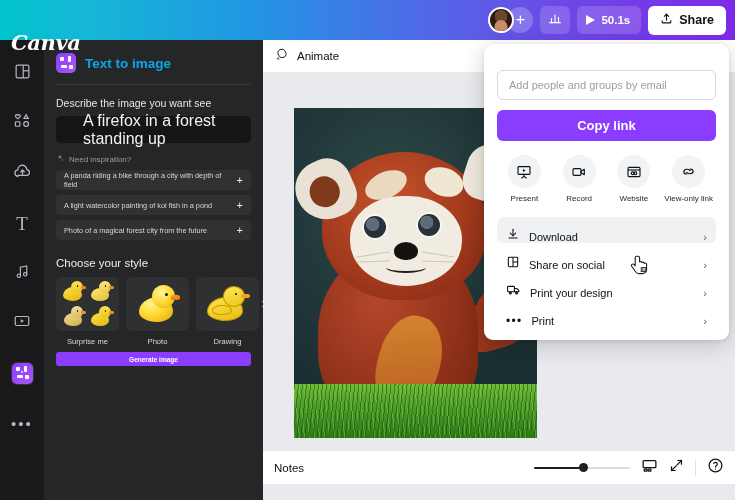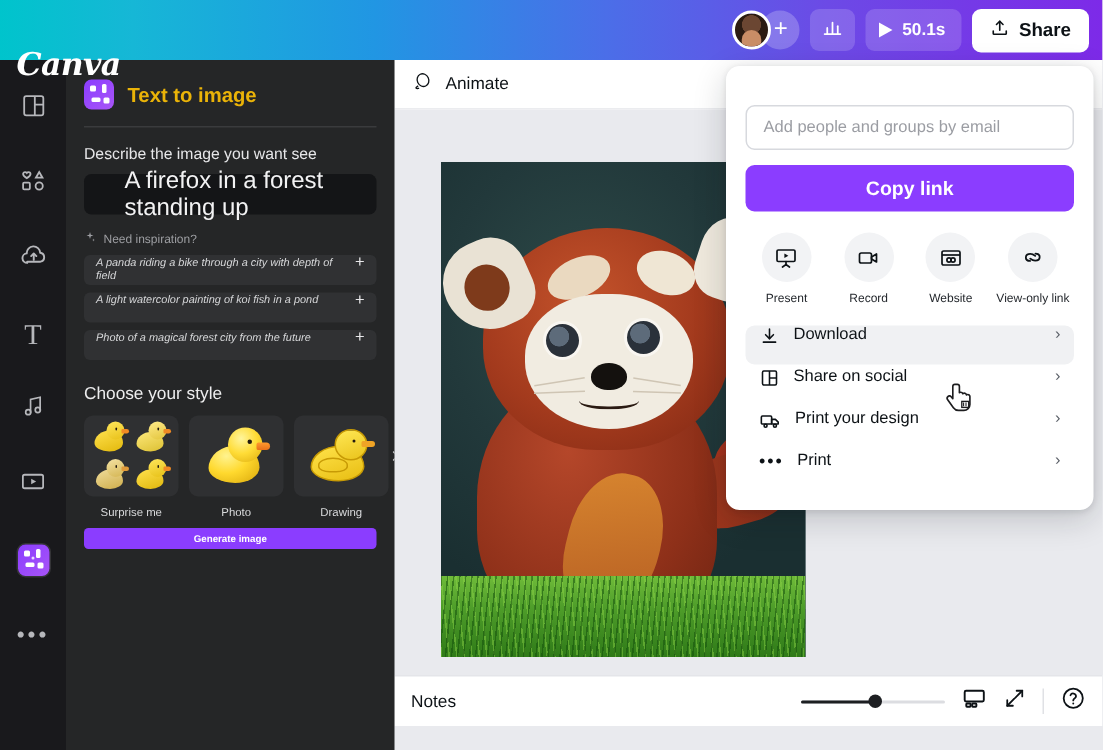--- a/index.html
+++ b/index.html
@@ -81,32 +81,32 @@
   .panel {
     position:absolute; left:44px; top:40px; width:219px; height:460px;
     background:#252627; z-index:25; overflow:hidden;
   }
   .panel-head { display:flex; align-items:center; gap:9px; padding:13px 12px 0 12px; }
   .panel-head .badge {
     width:20px;height:20px;border-radius:5px;
     background:linear-gradient(135deg,#8b3dff,#a855f7); position:relative; overflow:hidden;
   }
   .panel-head .badge i{ position:absolute; background:#fff; border-radius:1px; }
-  .panel-title { color:#eab308; font-size:13.5px; font-weight:700; }
+  .panel-title { color:#0ea5e9; font-size:13.5px; font-weight:700; }
   .divider { height:1px; background:#3a3b3d; margin:11px 12px 0 12px; }
   .lbl { color:#e6e6e8; font-size:10.5px; padding:12px 12px 7px 12px; }
   .prompt-box {
     margin:0 12px; height:27px; background:#141517; border-radius:5px;
     display:flex; align-items:center; padding:0 27px;
     color:#f2f2f3; font-size:16px;
   }
   .inspo { display:flex; align-items:center; gap:5px; padding:11px 12px 6px 12px; color:#9d9ea2; font-size:8px; }
   .sug {
     margin:0 12px 5px 12px; height:20px; background:#303133; border-radius:4px;
-    display:flex; align-items:flex-start; padding:0 8px; color:#d6d7d9; font-size:7.3px;font-style:italic;
+    display:flex; align-items:center; padding:0 8px; color:#d6d7d9; font-size:7.3px;
   }
   .sug .plus { margin-left:auto; color:#e8e8ea; font-size:11px; line-height:1; font-weight:300; }
   .choose { color:#ededee; font-size:11.5px; font-weight:400; padding:12px 12px 8px 12px; }
   .styles { display:flex; gap:7px; padding:0 12px; position:relative; }
   .style-col { width:63px; }
   .thumb {
     width:63px; height:54px; border-radius:6px; background:#2f3032;
     display:flex; align-items:center; justify-content:center; overflow:hidden; position:relative;
   }
   .style-cap { color:#d9dadc; font-size:7.6px; text-align:center; margin-top:6px; }
@@ -256,21 +256,21 @@
   }
   .icon-row { display:flex; margin-top:14px; }
   .icon-cell { flex:1; display:flex; flex-direction:column; align-items:center; gap:6px; }
   .icon-circle {
     width:33px; height:33px; border-radius:50%; background:#f2f3f5;
     display:flex; align-items:center; justify-content:center; color:#0d1216;
   }
   .icon-cap { font-size:8px; color:#1f2328; }
   .menu { margin-top:14px; display:flex; flex-direction:column; gap:2px; }
   .menu-item {
-    height:26px; border-radius:6px; display:flex; align-items:flex-start;
+    height:26px; border-radius:6px; display:flex; align-items:flex-end;
     gap:9px; padding:0 9px; font-size:11px; color:#0d1216;
   }
   .menu-item.hover { background:#f0f1f3; }
   .menu-item .chev { margin-left:auto; color:#5b6068; }
   .dots-ic { letter-spacing:1.3px; font-size:12px; line-height:1; }
 
   
   .cursor { position:absolute; left:630px; top:255px; z-index:90; pointer-events:none; }
 </style>
 </head>

